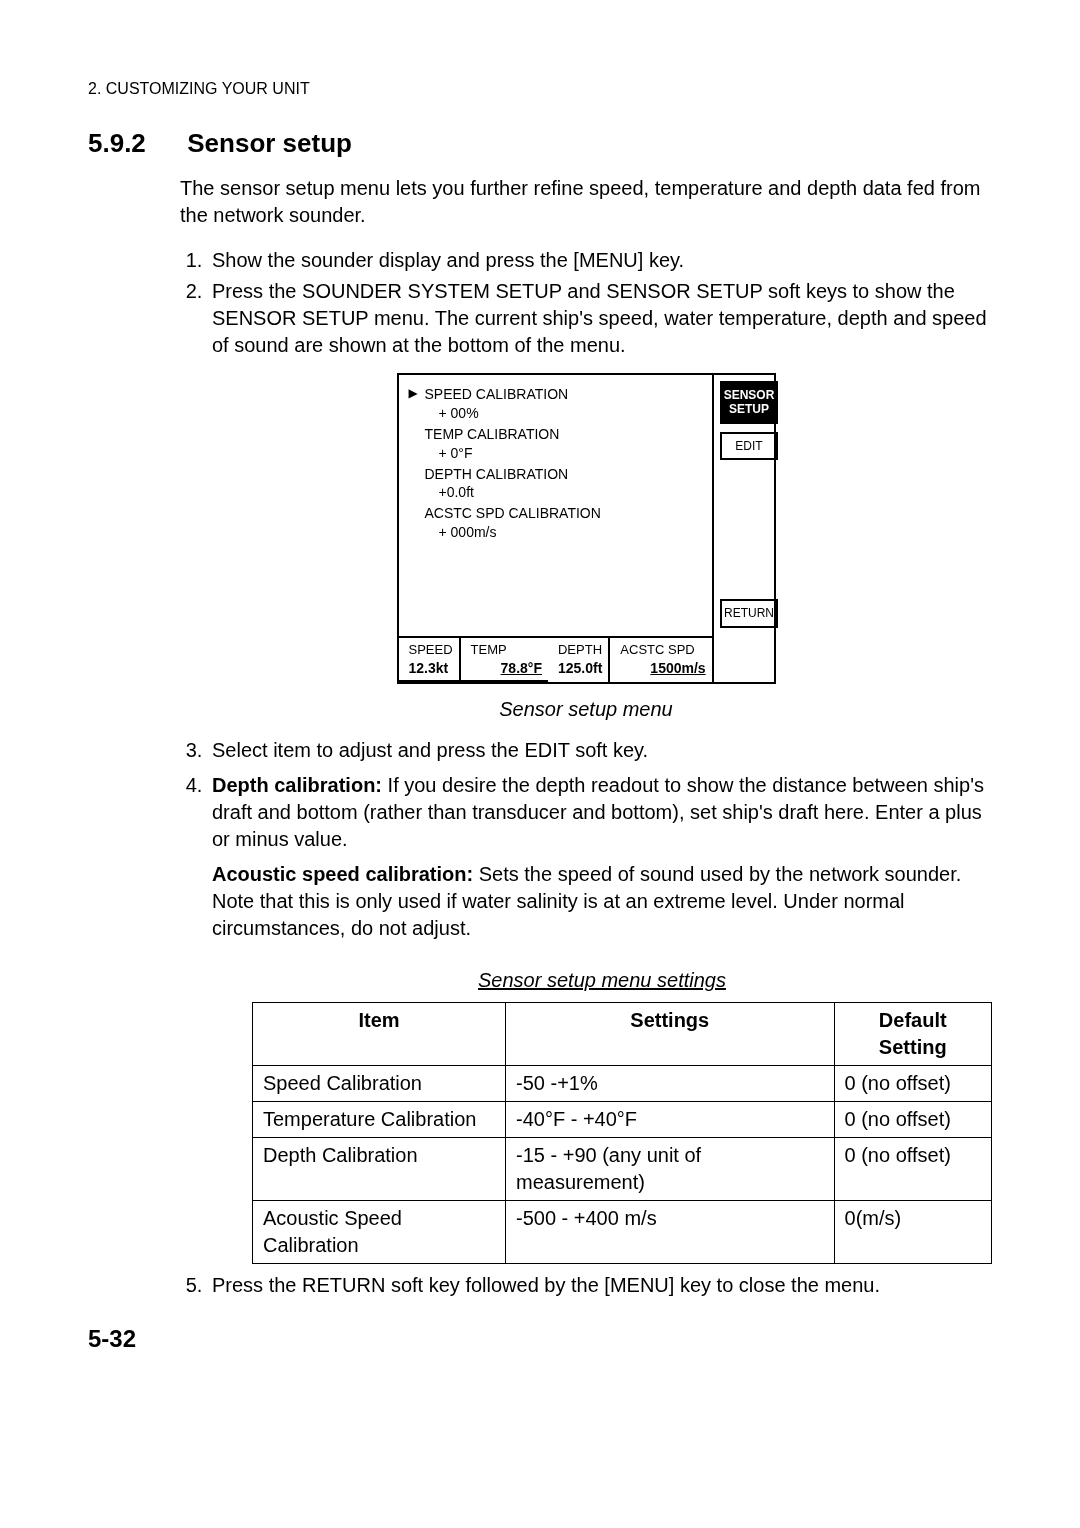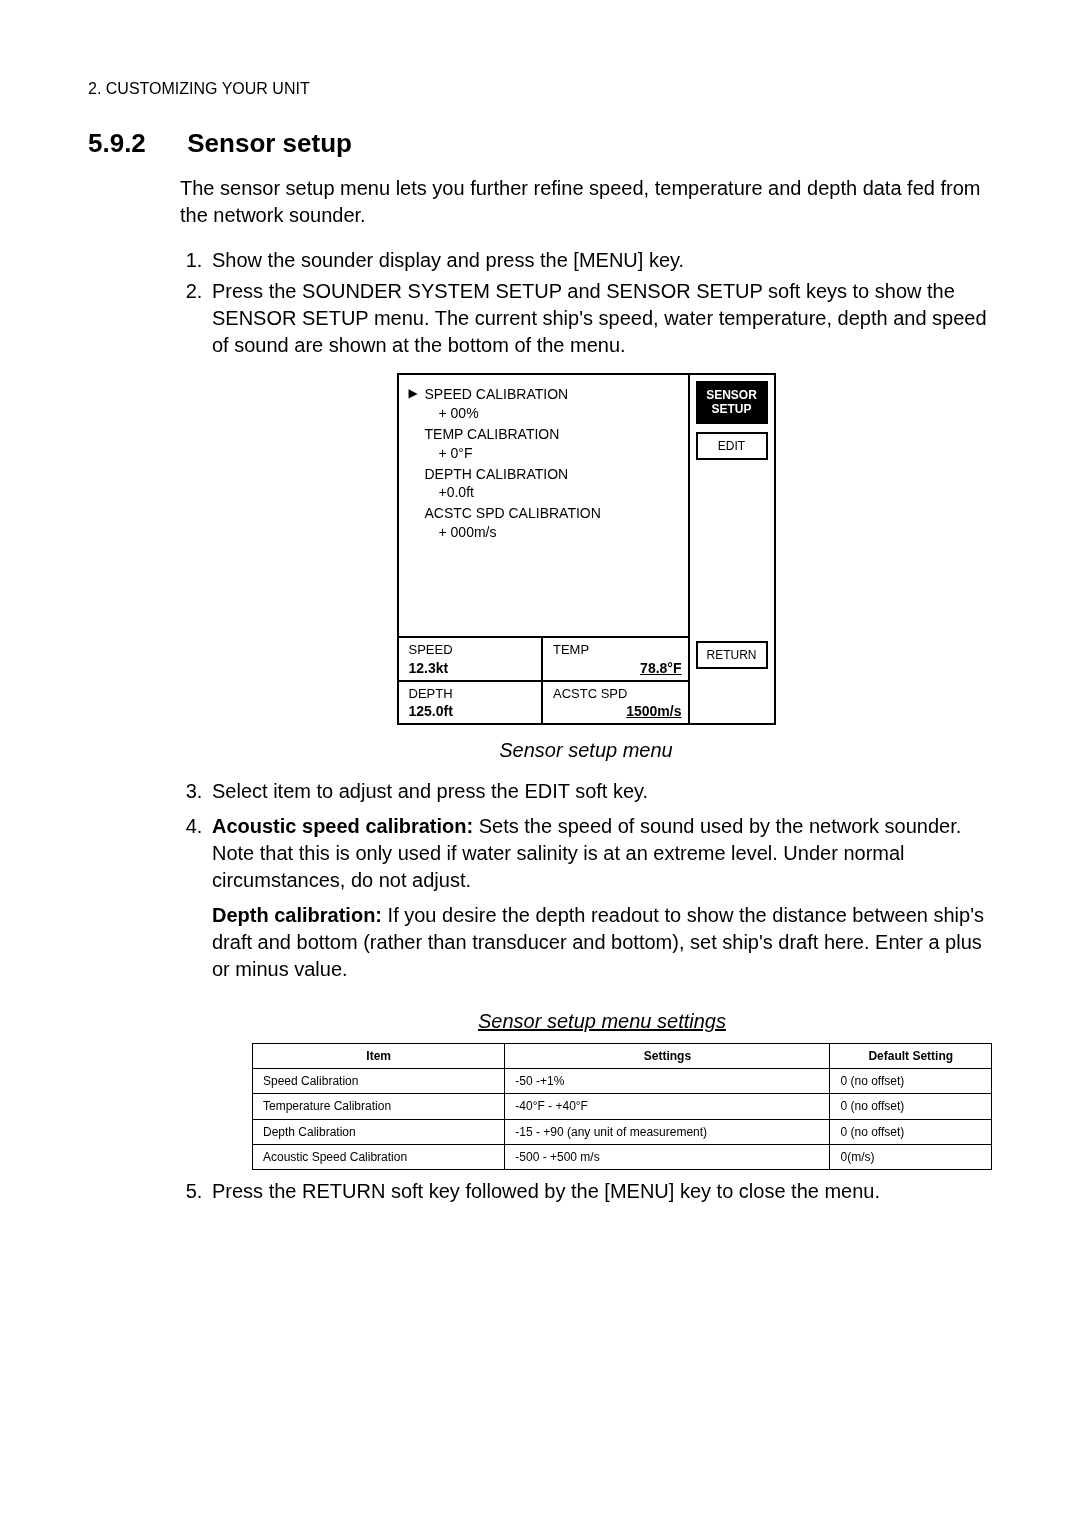--- a/index.html
+++ b/index.html
@@ -86,21 +86,21 @@
   }
   .calib-val {
     padding-left: 28px;
   }
   .calib-spacer {
     height: 86px;
   }
   .status-grid {
     border-top: 2px solid #000;
     display: grid;
-    grid-template-columns: 1fr 1fr;
+    grid-template-columns: 1fr 1fr 1fr 1fr;
   }
   .status-cell {
     border-right: 2px solid #000;
     border-bottom: 2px solid #000;
     padding: 3px 6px 2px 10px;
     font-size: 13px;
   }
   .status-cell:nth-child(2n) { border-right: none; }
   .status-cell:nth-child(n+3) { border-bottom: none; }
   .status-val {
@@ -147,21 +147,21 @@
   .table-caption {
     text-align: center;
     font-style: italic;
     text-decoration: underline;
     font-size: 20px;
     margin: 25px 0 8px 0;
   }
   table.settings {
     border-collapse: collapse;
     width: 100%;
-    font-size: 12px;
+    font-size: 20px;
     margin-left: 40px;
     width: calc(100% - 40px);
   }
   table.settings th, table.settings td {
     border: 1.6px solid #000;
     padding: 4px 10px;
     text-align: left;
     vertical-align: top;
   }
   table.settings th {
@@ -244,24 +244,24 @@
       </div>
     </div>
 
     <div class="figure-caption">Sensor setup menu</div>
 
     <ol class="steps sub-list" start="3">
       <li>Select item to adjust and press the EDIT soft key.</li>
       <li>
 
         <div class="para">
-          <span class="lead">Acoustic speed calibration:</span><span> Sets the speed of sound used by the network sounder. Note that this is only used if water salinity is at an extreme level. Under normal circumstances, do not adjust.</span>
+          <span class="lead">Depth calibration:</span><span> If you desire the depth readout to show the distance between ship's draft and bottom (rather than transducer and bottom), set ship's draft here. Enter a plus or minus value.</span>
         </div>
         <div class="para">
-          <span class="lead">Depth calibration:</span><span> If you desire the depth readout to show the distance between ship's draft and bottom (rather than transducer and bottom), set ship's draft here. Enter a plus or minus value.</span>
+          <span class="lead">Acoustic speed calibration:</span><span> Sets the speed of sound used by the network sounder. Note that this is only used if water salinity is at an extreme level. Under normal circumstances, do not adjust.</span>
         </div>
 
         <div class="table-caption">Sensor setup menu settings</div>
 
         <table class="settings">
           <thead>
             <tr>
               <th>Item</th>
               <th>Settings</th>
               <th>Default Setting</th>
@@ -278,25 +278,26 @@
               <td>-40°F - +40°F</td>
               <td>0 (no offset)</td>
             </tr>
             <tr>
               <td>Depth Calibration</td>
               <td>-15 - +90 (any unit of measurement)</td>
               <td>0 (no offset)</td>
             </tr>
             <tr>
               <td>Acoustic Speed Calibration</td>
-              <td>-500 - +500 m/s</td>
+              <td>-500 - +400 m/s</td>
               <td>0(m/s)</td>
             </tr>
           </tbody>
         </table>
       </li>
       <li style="margin-top:8px;">Press the RETURN soft key followed by the [MENU] key to close the menu.</li>
     </ol>
 
   </div>
 
+  <div class="page-num">5-32</div>
 
 </div>
 
 </body></html>

